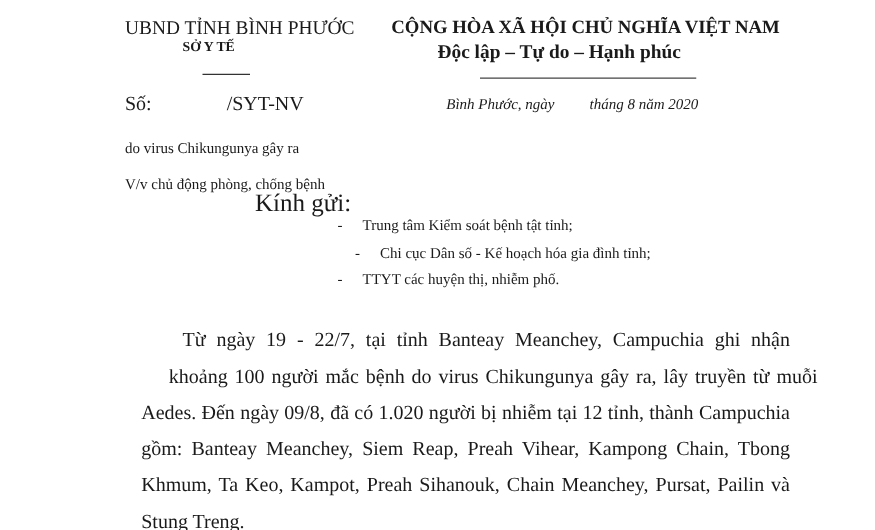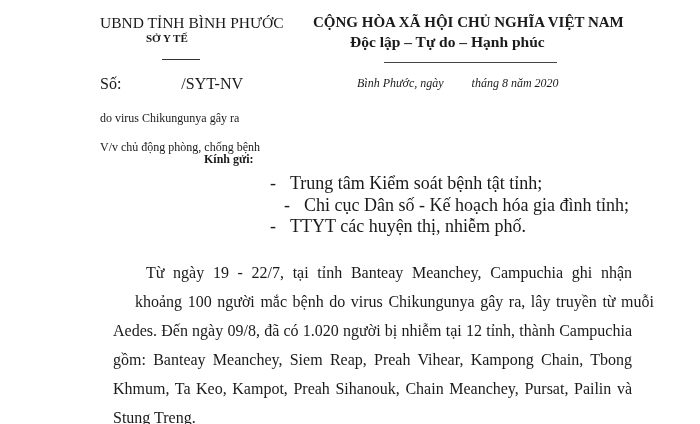--- a/index.html
+++ b/index.html
@@ -15,22 +15,22 @@
   .hdr-right-1 { left: 313px; top: 14px; font-size: 15px; font-weight: bold; }
   .hdr-right-2 { left: 350px; top: 33px; font-size: 15.5px; font-weight: bold; }
   .rule-right { left: 384px; top: 62px; width: 173px; height: 1px; background: #444; }
   .so { left: 100px; top: 75px; font-size: 16px; }
   .so .num { display: inline-block; margin-left: 60px; }
   .vv { left: 100px; font-size: 12px; line-height: 16px; }
   .vv1 { top: 94px; margin-top: 45px; }
   .vv2 { top: 110px; }
   .date { left: 357px; top: 76px; font-size: 12px; font-style: italic; }
   .date .gap { display: inline-block; width: 28px; }
-  .kg { left: 204px; top: 152px; font-size: 12px; font-weight: bold; }
-  .rcp { left: 270px; font-size: 18px; }
+  .kg { left: 204px; top: 152px; font-size: 20px; }
+  .rcp { left: 270px; font-size: 12px; }
   .rcp .dash { display: inline-block; width: 20px; }
   .r1 { top: 173px; }
   .r2 { top: 195px; margin-left: 14px; }
   .r3 { top: 216px; }
   .para { left: 113px; width: 519px; font-size: 16px; }
   .para-line { position: absolute; left: 0; width: 519px; text-align: justify; text-align-last: justify; white-space: nowrap; }
   .para-line.last { text-align-last: left; }
   .para-line.indent { left: 33px; width: 486px; }
 </style>
 </head>

